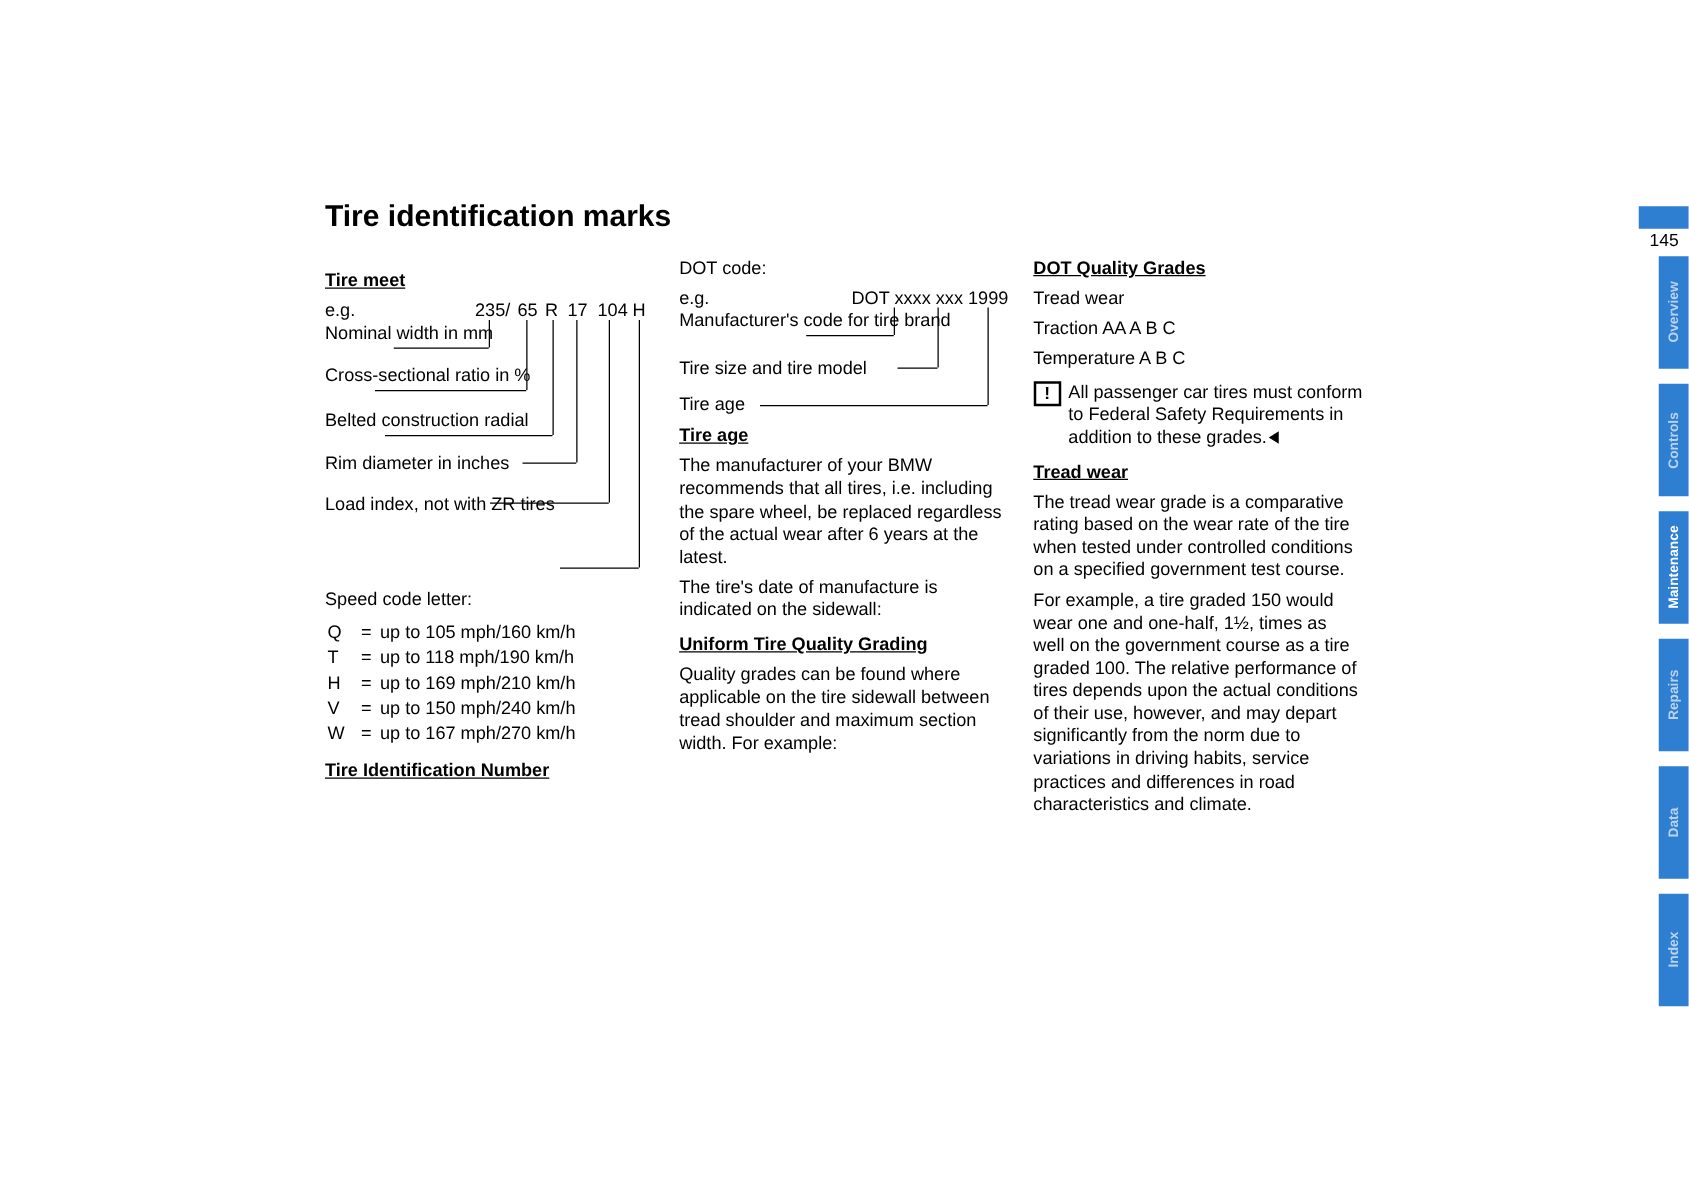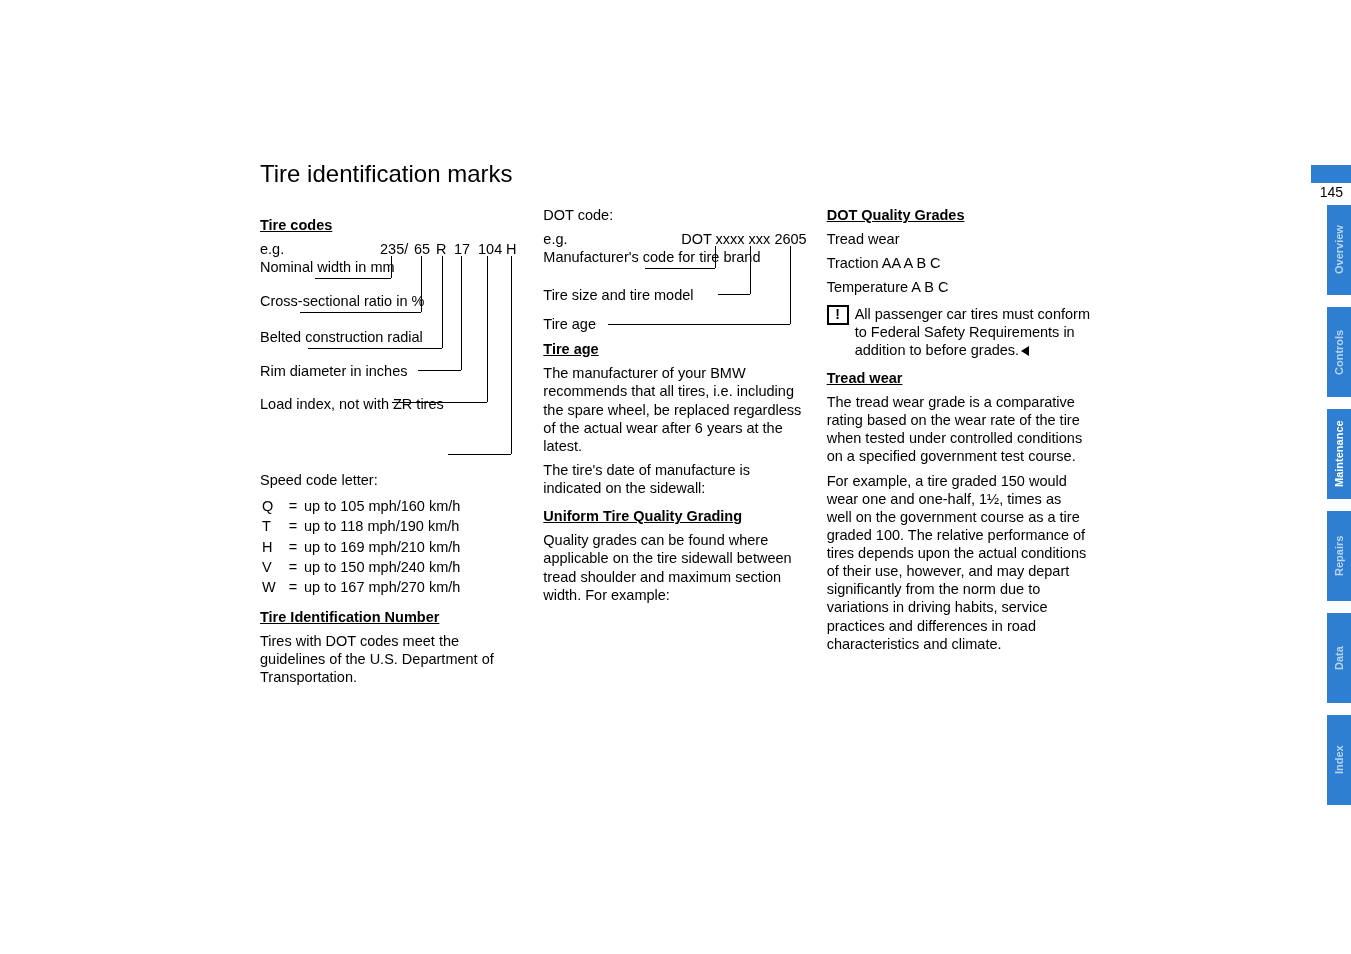--- a/index.html
+++ b/index.html
@@ -12,21 +12,21 @@
     position: relative;
   }
   .page {
     position: absolute;
     left: 260px;
     top: 160px;
     width: 830px;
   }
   .title {
     font-size: 24px;
-    font-weight: normal;
+    font-weight: bold;
     margin-bottom: 18px;
   }
   .columns {
     display: flex;
     gap: 20px;
   }
   .col {
     width: 270px;
     font-size: 14.5px;
     line-height: 1.25;
@@ -156,21 +156,21 @@
   <div class="tab">Index</div>
 </div>
 
 <div class="page">
   <div class="title">Tire identification marks</div>
 
   <div class="columns">
 
     <div class="col">
 
-      <div class="sect-head">Tire codes</div>
+      <div class="sect-head">Tire meet</div>
 
       <div class="diagram1">
         <span class="eg">e.g.</span>
         <span class="parts p235">235/</span>
         <span class="parts p65">65</span>
         <span class="parts pR">R</span>
         <span class="parts p17">17</span>
         <span class="parts p104">104</span>
         <span class="parts pH">H</span>
 
@@ -224,29 +224,28 @@
             </tr>
         <tr>
               <td>W</td>
               <td>=</td>
               <td>up to 167 mph/270 km/h</td>
             </tr>
       </tbody>
         </table>
 
       <div class="sect-head">Tire Identification Number</div>
-      <p>Tires with DOT codes meet the guidelines of the U.S. Department of Transportation.</p>
     </div>
 
     <div class="col">
       <p>DOT code:</p>
 
       <div class="diagram2">
         <span style="position:absolute; left:0; top:0">e.g.</span>
-        <span style="position:absolute; right:0; top:0">DOT xxxx xxx 2605</span>
+        <span style="position:absolute; right:0; top:0">DOT xxxx xxx 1999</span>
 
         <div class="vline" style="left:172px; top:16px; height:22px"></div>
         <div class="vline" style="left:207px; top:16px; height:48px"></div>
         <div class="vline" style="left:247px; top:16px; height:78px"></div>
 
         <div class="hline" style="left:102px; top:38px; width:70px"></div>
         <span style="position:absolute; left:0; top:18px">Manufacturer's code for tire brand</span>
 
         <div class="hline" style="left:175px; top:64px; width:32px"></div>
         <span style="position:absolute; left:0; top:56px">Tire size and tire model</span>
@@ -265,21 +264,21 @@
 
     <div class="col">
       <div class="sect-head" style="margin-top:0">DOT Quality Grades</div>
       <p>Tread wear</p>
       <p>Traction AA A B C</p>
       <p>Temperature A B C</p>
 
       <div class="warn-row">
         <div class="warn-icon">!</div>
         <div style="flex:1">
-          <span>All passenger car tires must conform to Federal Safety Requirements in addition to before grades.</span><span class="tri-back"></span>
+          <span>All passenger car tires must conform to Federal Safety Requirements in addition to these grades.</span><span class="tri-back"></span>
         </div>
       </div>
 
       <div class="sect-head">Tread wear</div>
       <p>The tread wear grade is a comparative rating based on the wear rate of the tire when tested under controlled conditions on a specified government test course.</p>
       <p>For example, a tire graded 150 would wear one and one-half, 1½, times as well on the government course as a tire graded 100. The relative performance of tires depends upon the actual conditions of their use, however, and may depart significantly from the norm due to variations in driving habits, service practices and differences in road characteristics and climate.</p>
     </div>
   </div>
 </div>
 

